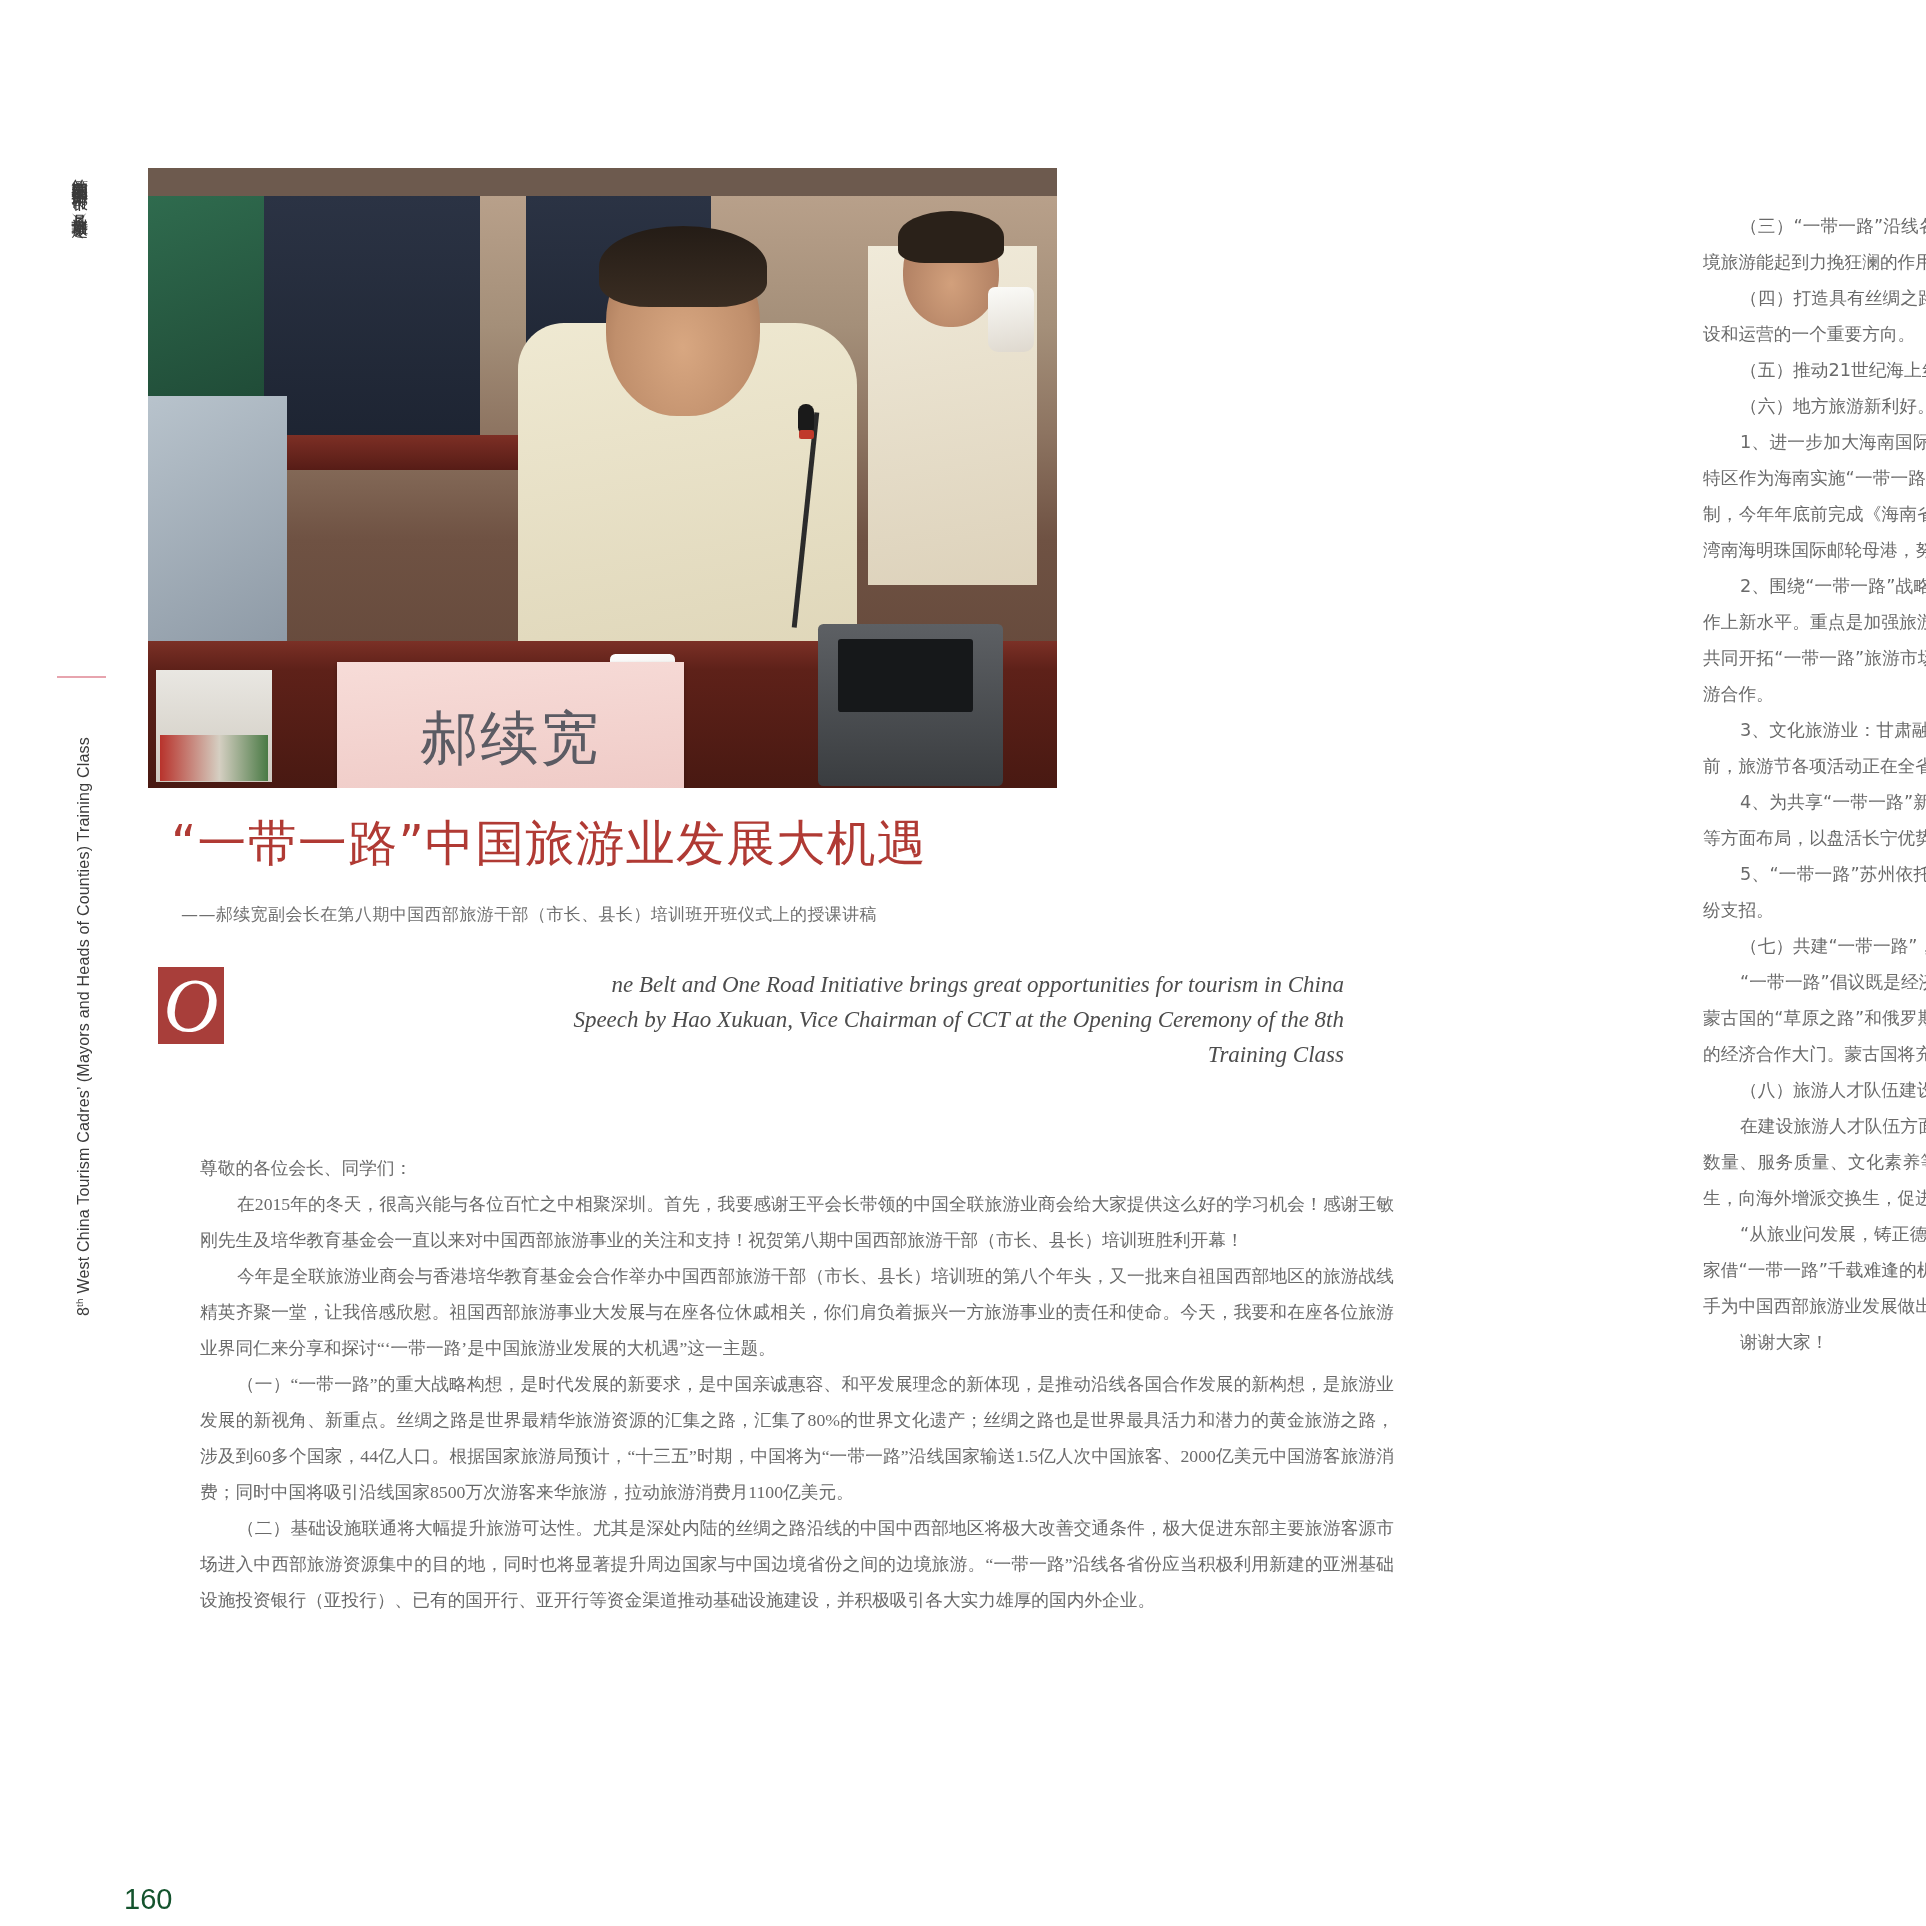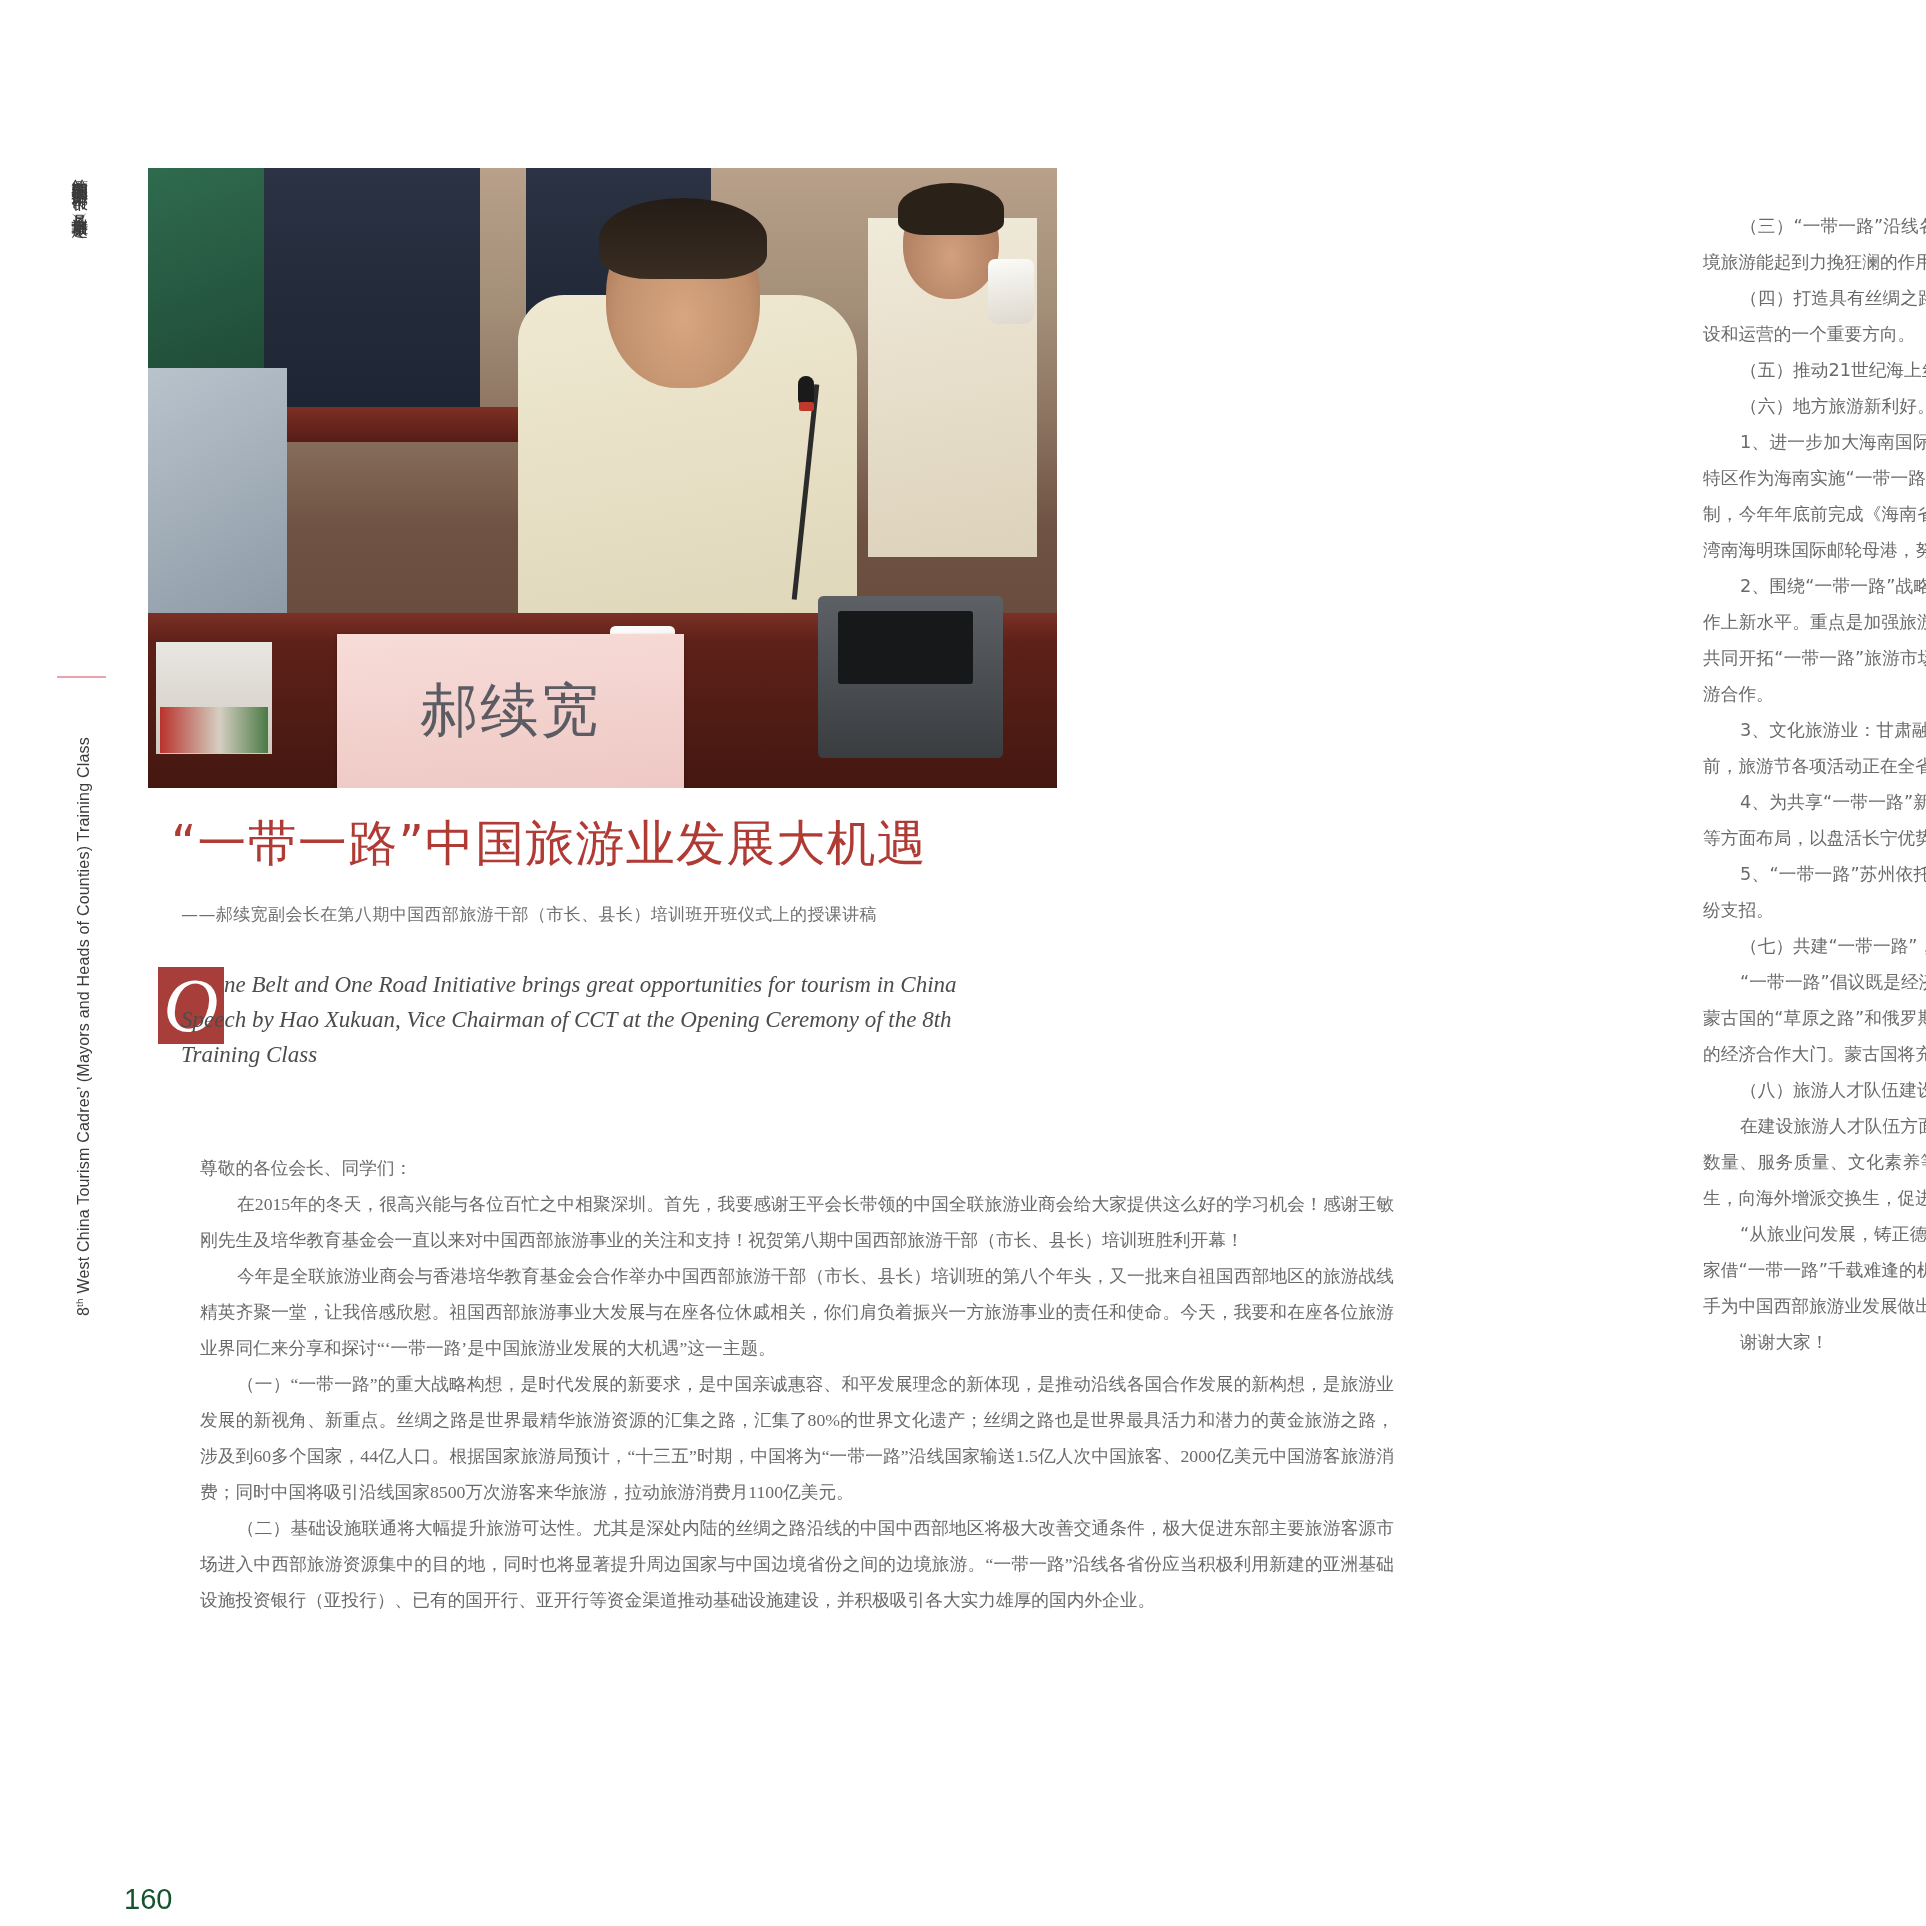--- a/index.html
+++ b/index.html
@@ -70,20 +70,21 @@
     height: 620px;
     overflow: hidden;
     background: #6d5a4e;
   }
   .photo {
     position: absolute;
     inset: 0;
     background:
       
       linear-gradient(180deg, #b8a08a 0%, #a48f79 22%, #8d7461 40%, #6f5243 58%, #5d4235 100%);
+    margin-top: 28px;
   }
   .ph-green-shirt {
     position: absolute; left: 0; top: 0; width: 116px; height: 216px;
     background: linear-gradient(160deg, #2f6b4e, #1f4a36);
   }
   .ph-panel-dark {
     position: absolute; left: 116px; top: 0; width: 216px; height: 247px;
     background: linear-gradient(180deg, #2b3344, #1d2432);
   }
   .ph-panel-dark2 {
@@ -228,20 +229,21 @@
   .en-lines {
     position: relative;
     z-index: 2;
     font-style: italic;
     font-size: 23px;
     line-height: 35px;
     color: #4c4c4c;
     font-family: "Liberation Serif", "DejaVu Serif", serif;
     padding-left: 43px;
     text-indent: 0px;
+    text-align: right;
   }
   .en-lines div { white-space: nowrap; }
   .en-lines div:nth-child(n+2) { padding-left: 0; margin-left: -43px; }
 
   
   .col {
     position: absolute;
     font-size: 17.7px;
     line-height: 36px;
     color: #6a6a6a;

